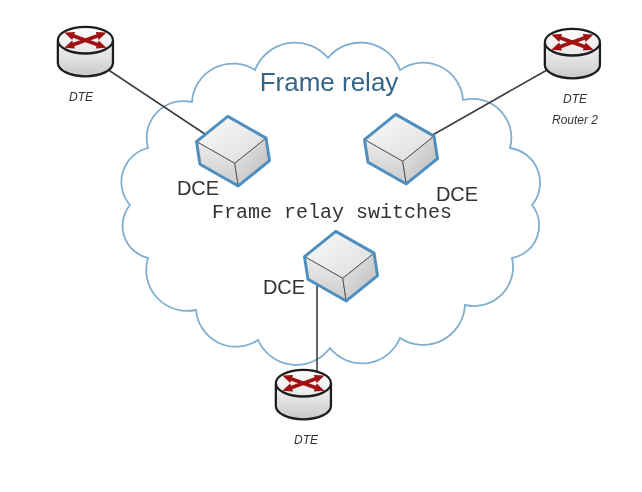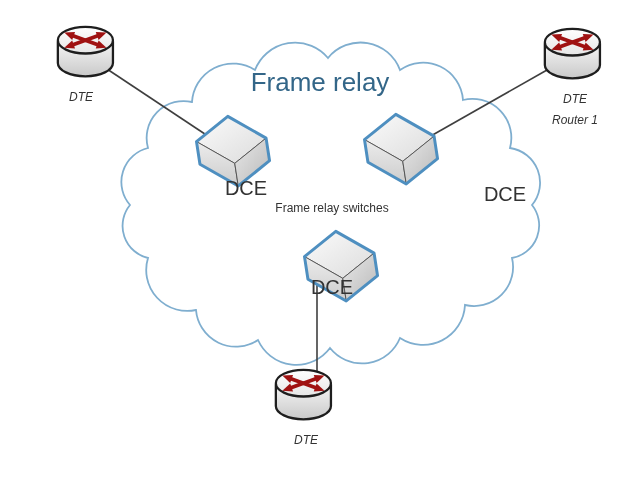--- a/index.html
+++ b/index.html
@@ -24,23 +24,24 @@
     position:absolute;
     transform:translateX(-50%);
     text-align:center;
     color:var(--label-color);
     white-space:nowrap;
     user-select:none;
   }
   .lbl.title{
     font-size:26px;
     color:var(--title-color);
+    margin-left:9px;
   }
-  .lbl.caption{font-size:12px;}
-  .lbl.dce{font-size:20px;margin-left:48px;}
+  .lbl.caption{font-size:20px;font-family:Liberation Mono, monospace;}
+  .lbl.dce{font-size:20px;}
   .lbl.router{font-size:12px;line-height:21px;font-style:italic;}
 </style>
 </head>
 <body>
 
 <div class="stage">
 
   <svg width="642" height="492" viewBox="0 0 642 492">
     <defs>
       <linearGradient id="gTop" x1="0" y1="0" x2="0" y2="1">
@@ -126,19 +127,19 @@
 
   <div class="lbl dce" style="left:198px;top:177px;">DCE</div>
   <div class="lbl dce" style="left:457px;top:183px;">DCE</div>
   <div class="lbl dce" style="left:284px;top:276px;">DCE</div>
 
   <div class="lbl router" style="left:81px;top:87px;">
     <div>DTE</div>
   </div>
   <div class="lbl router" style="left:575px;top:89px;">
     <div>DTE</div>
-    <div>Router 1</div>
+    <div>Router 2</div>
   </div>
   <div class="lbl router" style="left:306px;top:430px;">
     <div>DTE</div>
   </div>
 
 </div>
 
 </body></html>

